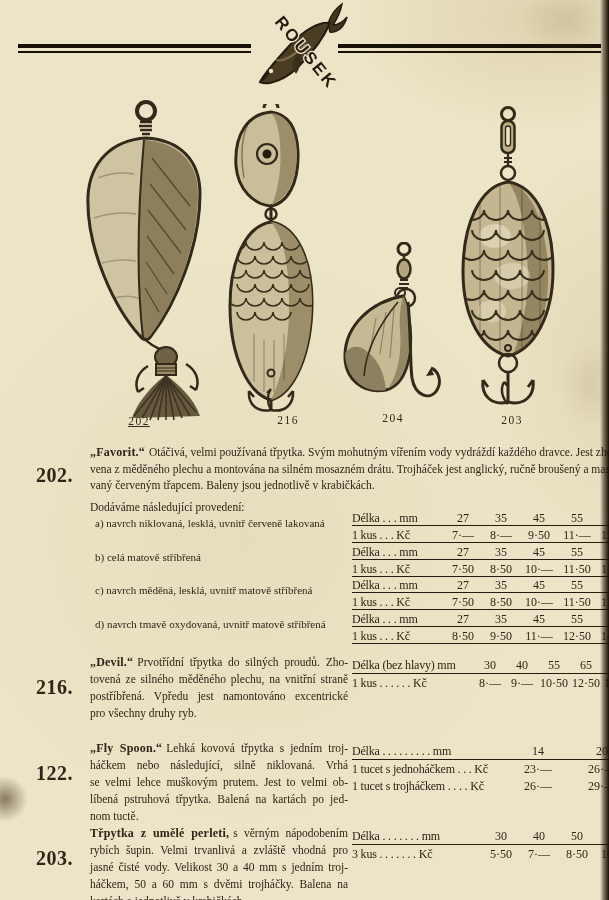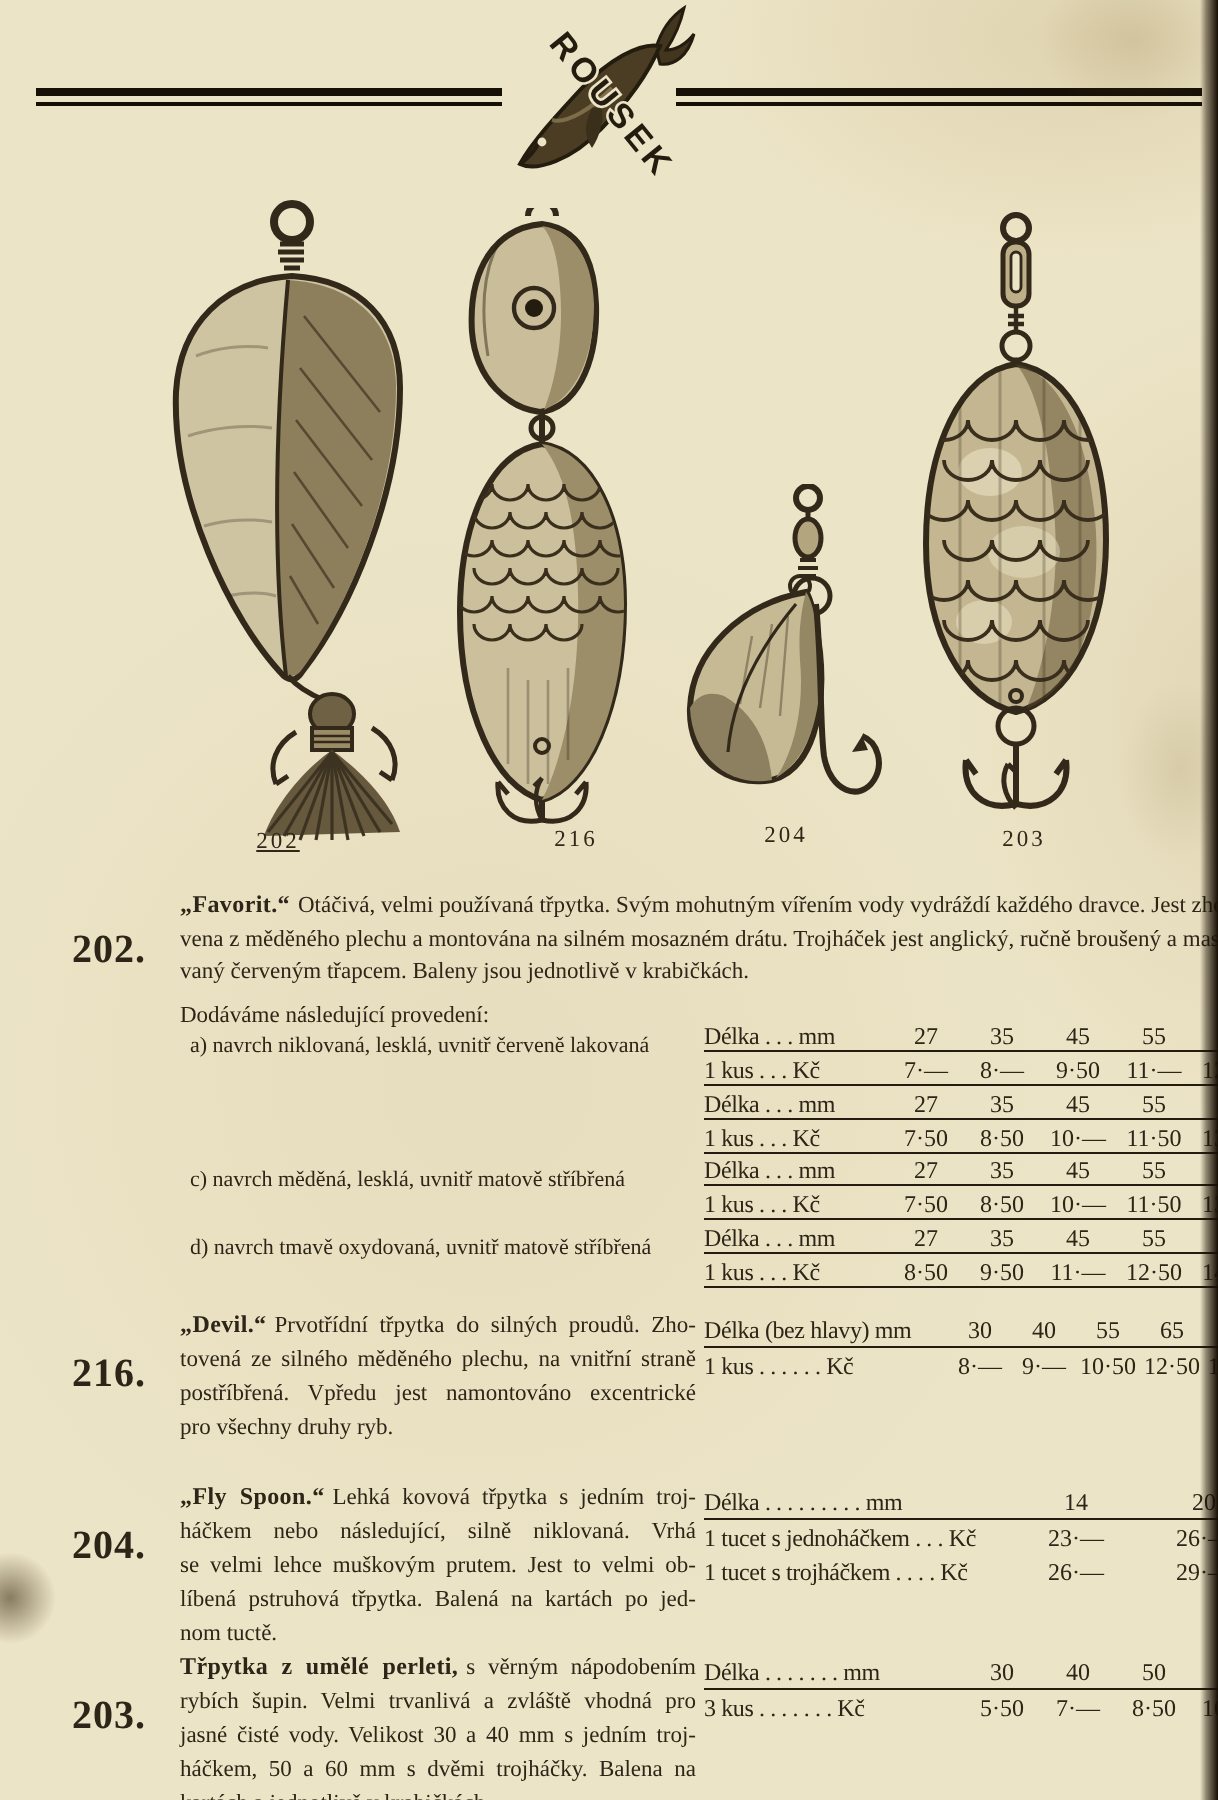--- a/index.html
+++ b/index.html
@@ -252,20 +252,21 @@
               <span class="tlabel">1 kus . . . Kč</span>
               <span class="tval" style="width: 38px;">7·—</span>
               <span class="tval" style="width: 38px;">8·—</span>
               <span class="tval" style="width: 38px;">9·50</span>
               <span class="tval" style="width: 38px;">11·—</span>
               <span class="tval" style="width: 38px;">12·50</span>
             </div>
           </div>
       </div>
       <div class="variant">
+        <div class="vlabel">b) celá matově stříbřená</div>
         <div class="ptable">
             <div class="trow rule">
               <span class="tlabel">Délka . . . mm</span>
               <span class="tval" style="width: 38px;">27</span>
               <span class="tval" style="width: 38px;">35</span>
               <span class="tval" style="width: 38px;">45</span>
               <span class="tval" style="width: 38px;">55</span>
               <span class="tval" style="width: 38px;">65</span>
             </div>
             <div class="trow rule">
@@ -345,21 +346,21 @@
           <span class="tval" style="width: 32px;">8·—</span>
           <span class="tval" style="width: 32px;">9·—</span>
           <span class="tval" style="width: 32px;">10·50</span>
           <span class="tval" style="width: 32px;">12·50</span>
           <span class="tval" style="width: 32px;">15·—</span>
         </div>
       </div>
   </section>
 
   <section class="sec" style="top:740px;">
-    <div class="cat-no" style="top:2px;">204.</div>
+    <div class="cat-no" style="top:2px;">122.</div>
     <div class="desc secdesc">
       <div class="dline jl"><b class="ttl">„Fly Spoon.“</b><span>Lehká kovová třpytka s jedním troj-</span></div>
       <div class="dline jl">háčkem nebo následující, silně niklovaná. Vrhá</div>
       <div class="dline jl">se velmi lehce muškovým prutem. Jest to velmi ob-</div>
       <div class="dline jl">líbená pstruhová třpytka. Balená na kartách po jed-</div>
       <div class="dline">nom tuctě.</div>
     </div>
     <div class="ptable" style="top:2px;">
         <div class="trow rule">
           <span class="tlabel">Délka . . . . . . . . . mm</span>

